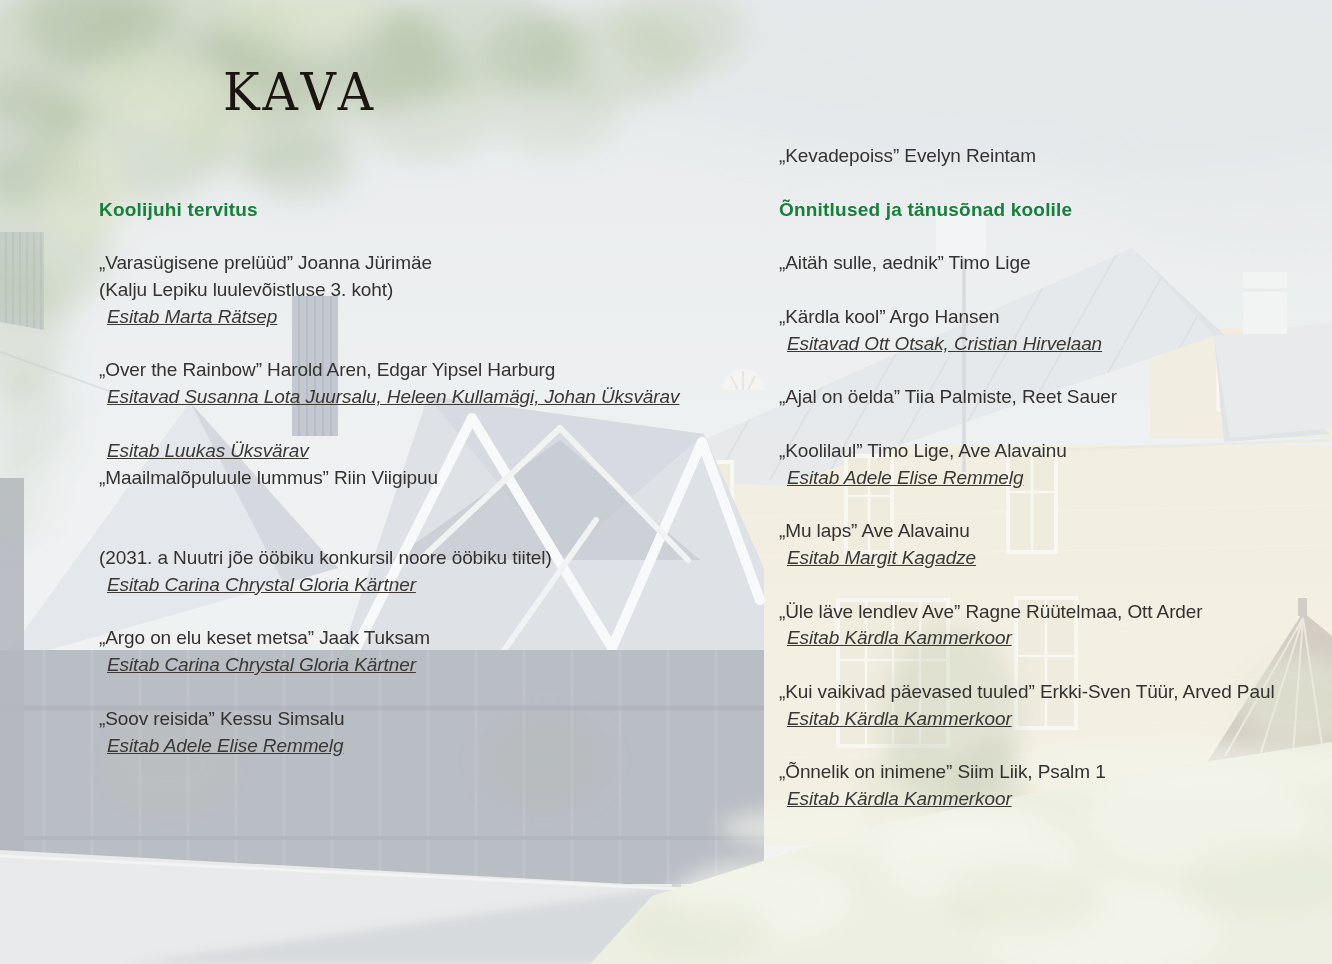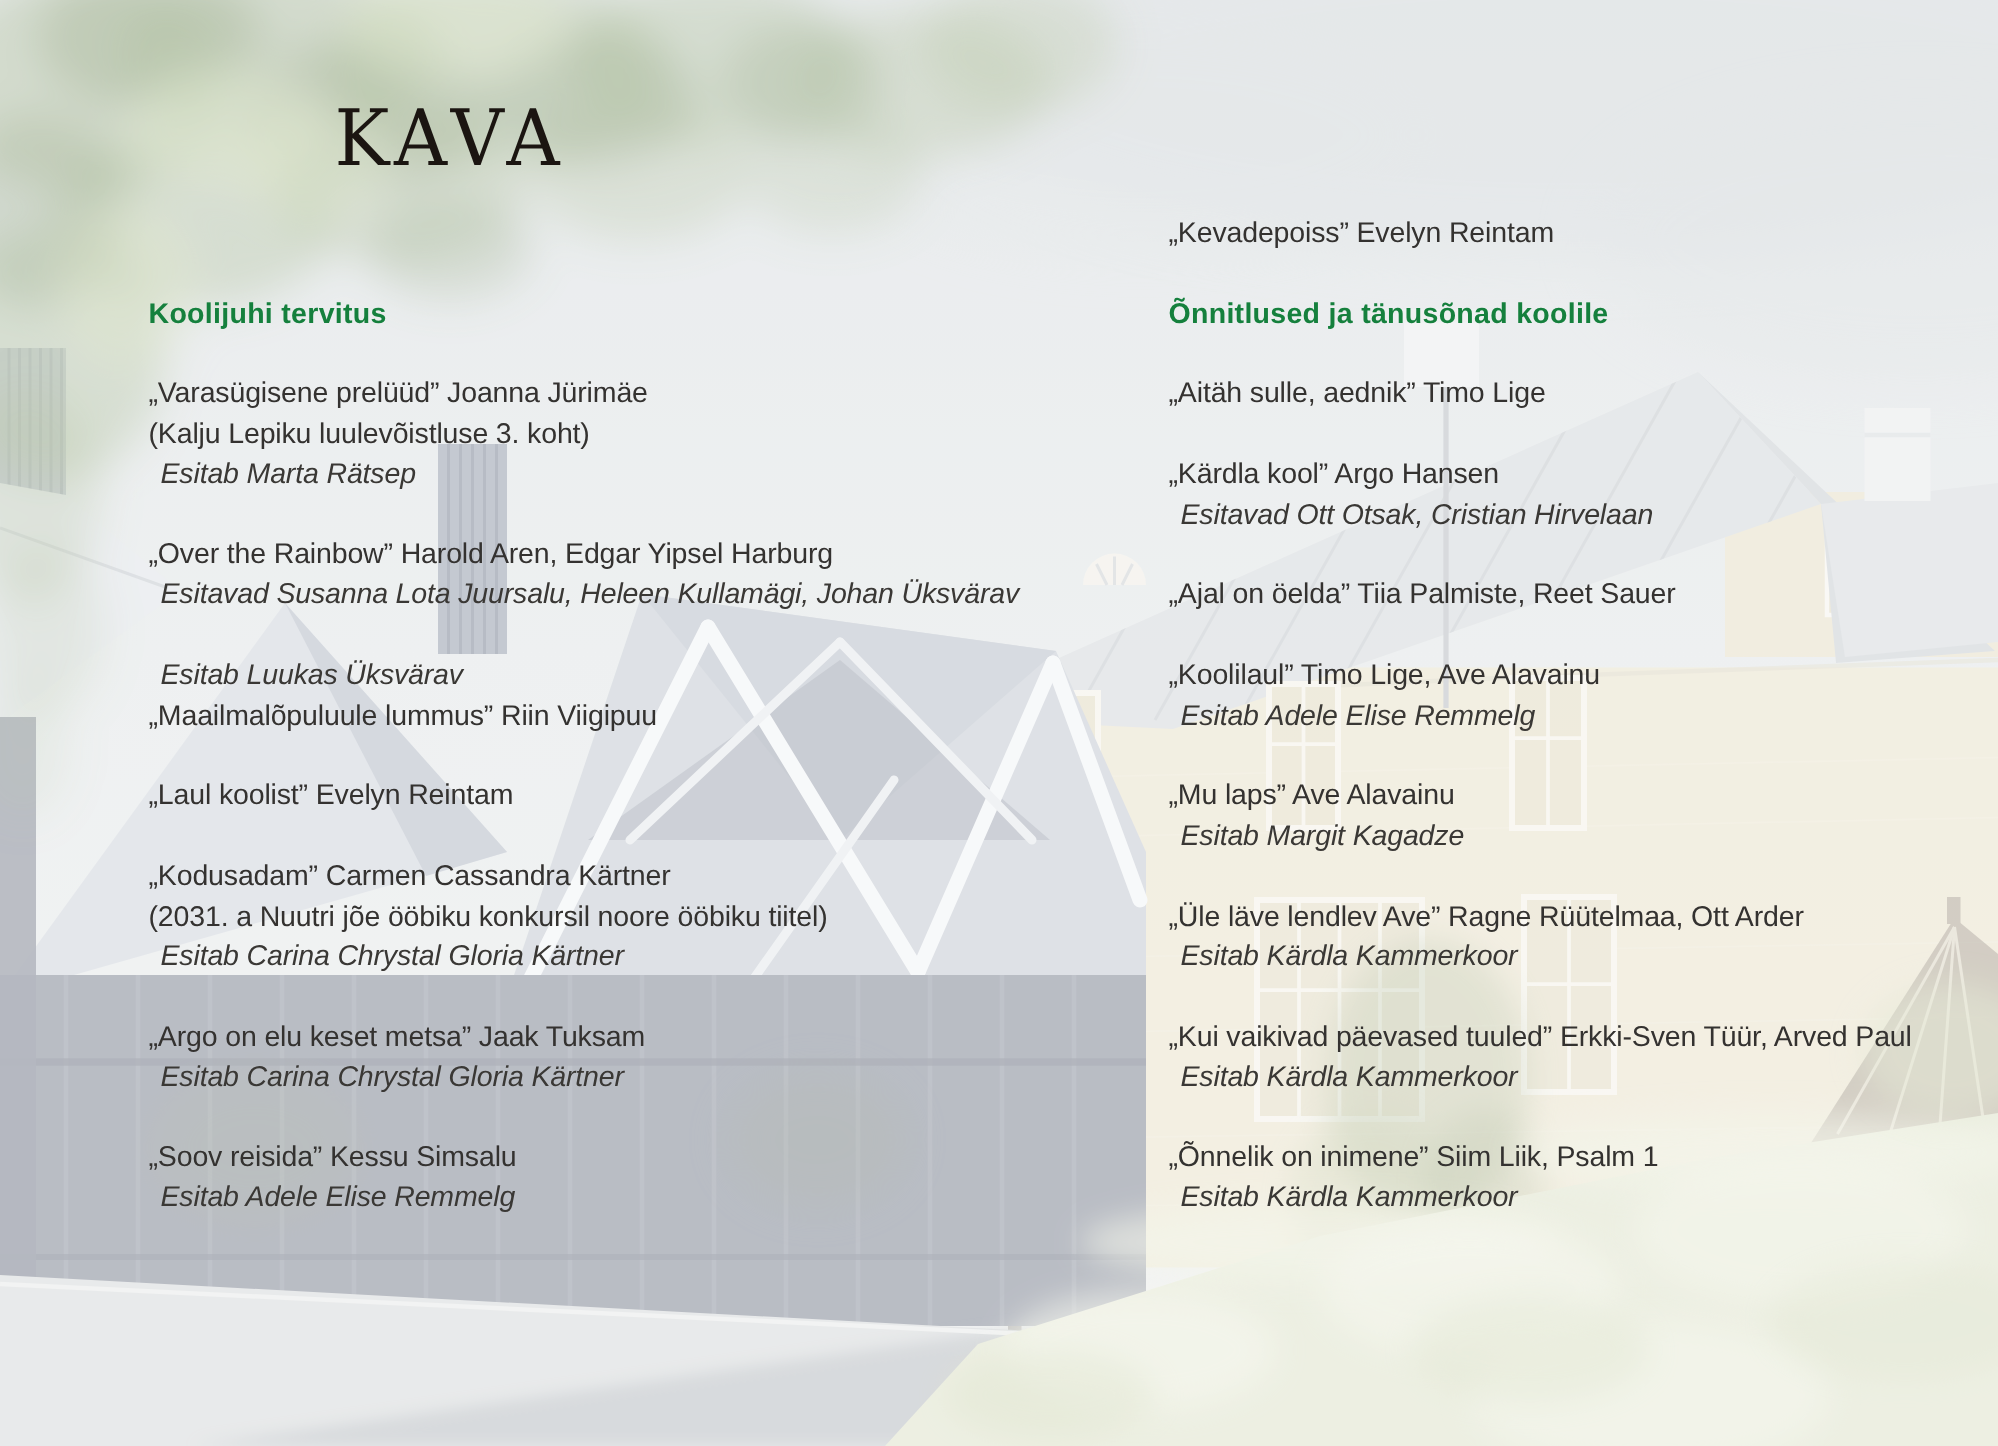--- a/index.html
+++ b/index.html
@@ -19,21 +19,21 @@
   }
   .col{
     position:absolute;top:143px;width:640px;
     color:#343230;font-size:19px;line-height:26.8px;
     letter-spacing:-0.1px;
   }
   .col-left{left:99px;}
   .col-right{left:779px;}
   .line{white-space:nowrap;height:26.8px;}
   .line.heading{font-weight:bold;color:#15803d;letter-spacing:0.2px;}
-  .line.performer{font-style:italic;padding-left:8px;color:#3a3835;}
+  .line.performer{font-style:italic;padding-left:8px;color:#3a3835;text-decoration:underline;}
   .line.detail{}
   .line.song{}
 </style>
 </head>
 <body>
 
 <div class="page">
 
   <svg class="bg" viewBox="0 0 1332 964" aria-hidden="true">
     <defs>
@@ -289,23 +289,21 @@
       <div class="line song">„Varasügisene prelüüd” Joanna Jürimäe</div>
       <div class="line detail">(Kalju Lepiku luulevõistluse 3. koht)</div>
       <div class="line performer">Esitab Marta Rätsep</div>
       <div class="line blank">&nbsp;</div>
       <div class="line song">„Over the Rainbow” Harold Aren, Edgar Yipsel Harburg</div>
       <div class="line performer">Esitavad Susanna Lota Juursalu, Heleen Kullamägi, Johan Üksvärav</div>
       <div class="line blank">&nbsp;</div>
       <div class="line performer">Esitab Luukas Üksvärav</div>
       <div class="line song">„Maailmalõpuluule lummus” Riin Viigipuu</div>
       <div class="line blank">&nbsp;</div>
-      <div class="line song">„Laul koolist” Evelyn Reintam</div>
-      <div class="line blank">&nbsp;</div>
-      <div class="line song">„Kodusadam” Carmen Cassandra Kärtner</div>
+      <div class="line blank">&nbsp;</div>
       <div class="line detail">(2031. a Nuutri jõe ööbiku konkursil noore ööbiku tiitel)</div>
       <div class="line performer">Esitab Carina Chrystal Gloria Kärtner</div>
       <div class="line blank">&nbsp;</div>
       <div class="line song">„Argo on elu keset metsa” Jaak Tuksam</div>
       <div class="line performer">Esitab Carina Chrystal Gloria Kärtner</div>
       <div class="line blank">&nbsp;</div>
       <div class="line song">„Soov reisida” Kessu Simsalu</div>
       <div class="line performer">Esitab Adele Elise Remmelg</div>
     </div>
   <div class="col col-right">

